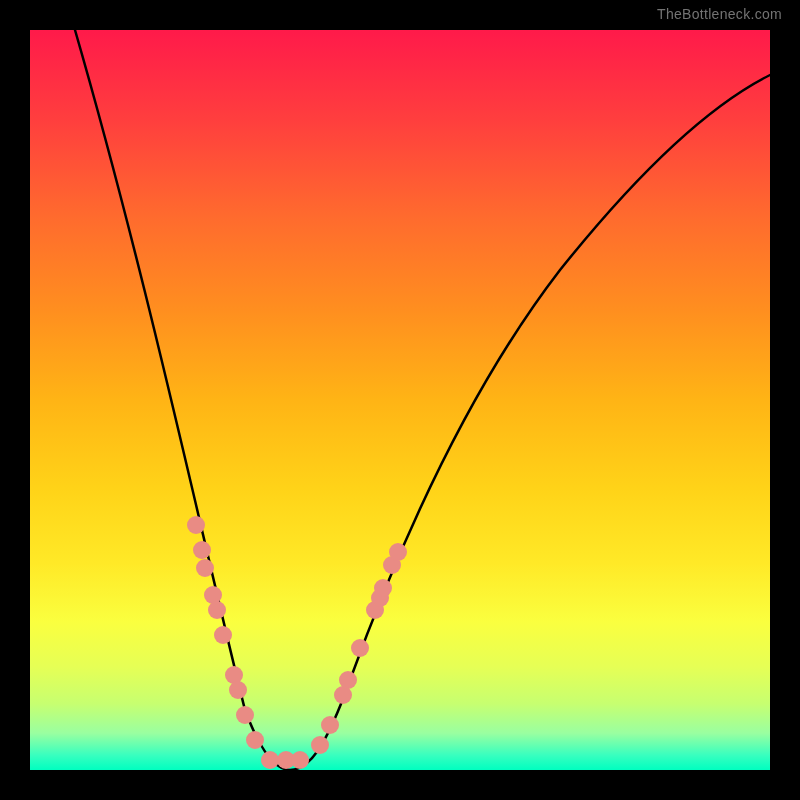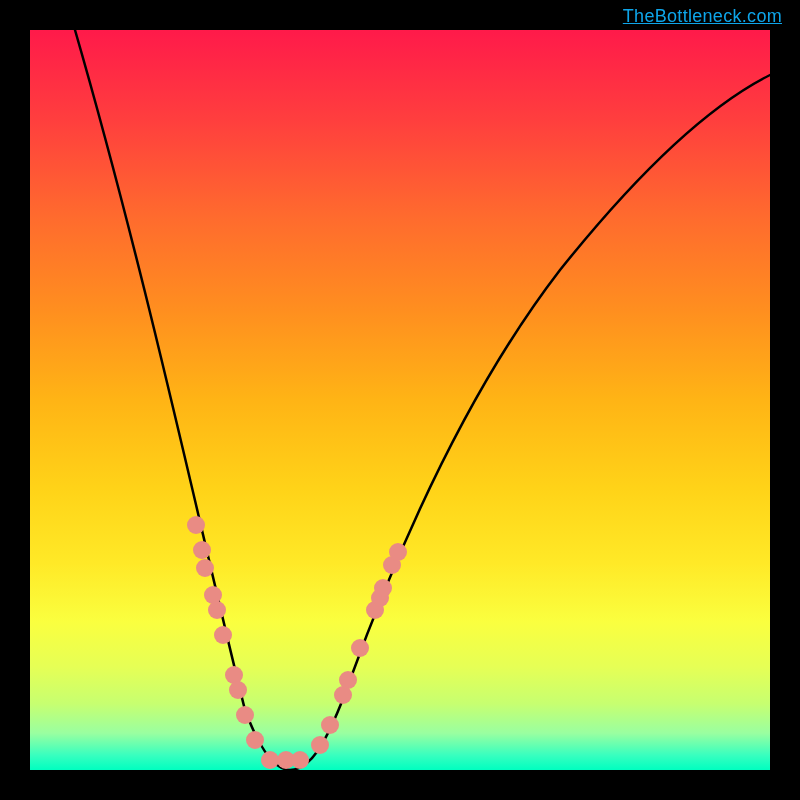--- a/index.html
+++ b/index.html
@@ -30,26 +30,25 @@
       #c7ff70 91%,
       #9affa0 95%,
       #38ffbf 98%,
       #00ffc0 100%
     );
   }
   .watermark {
     position: absolute;
     top: 6px;
     right: 18px;
-    color: #0ea5e9;
-    font-size: 18px;
+    color: #737373;
+    font-size: 14px;
     font-weight: 400;
     letter-spacing: 0.3px;
     z-index: 10;
-    text-decoration: underline;
   }
   svg.curve {
     position: absolute;
     left: 0;
     top: 0;
     width: 740px;
     height: 740px;
     overflow: visible;
   }
   .curve-path {

